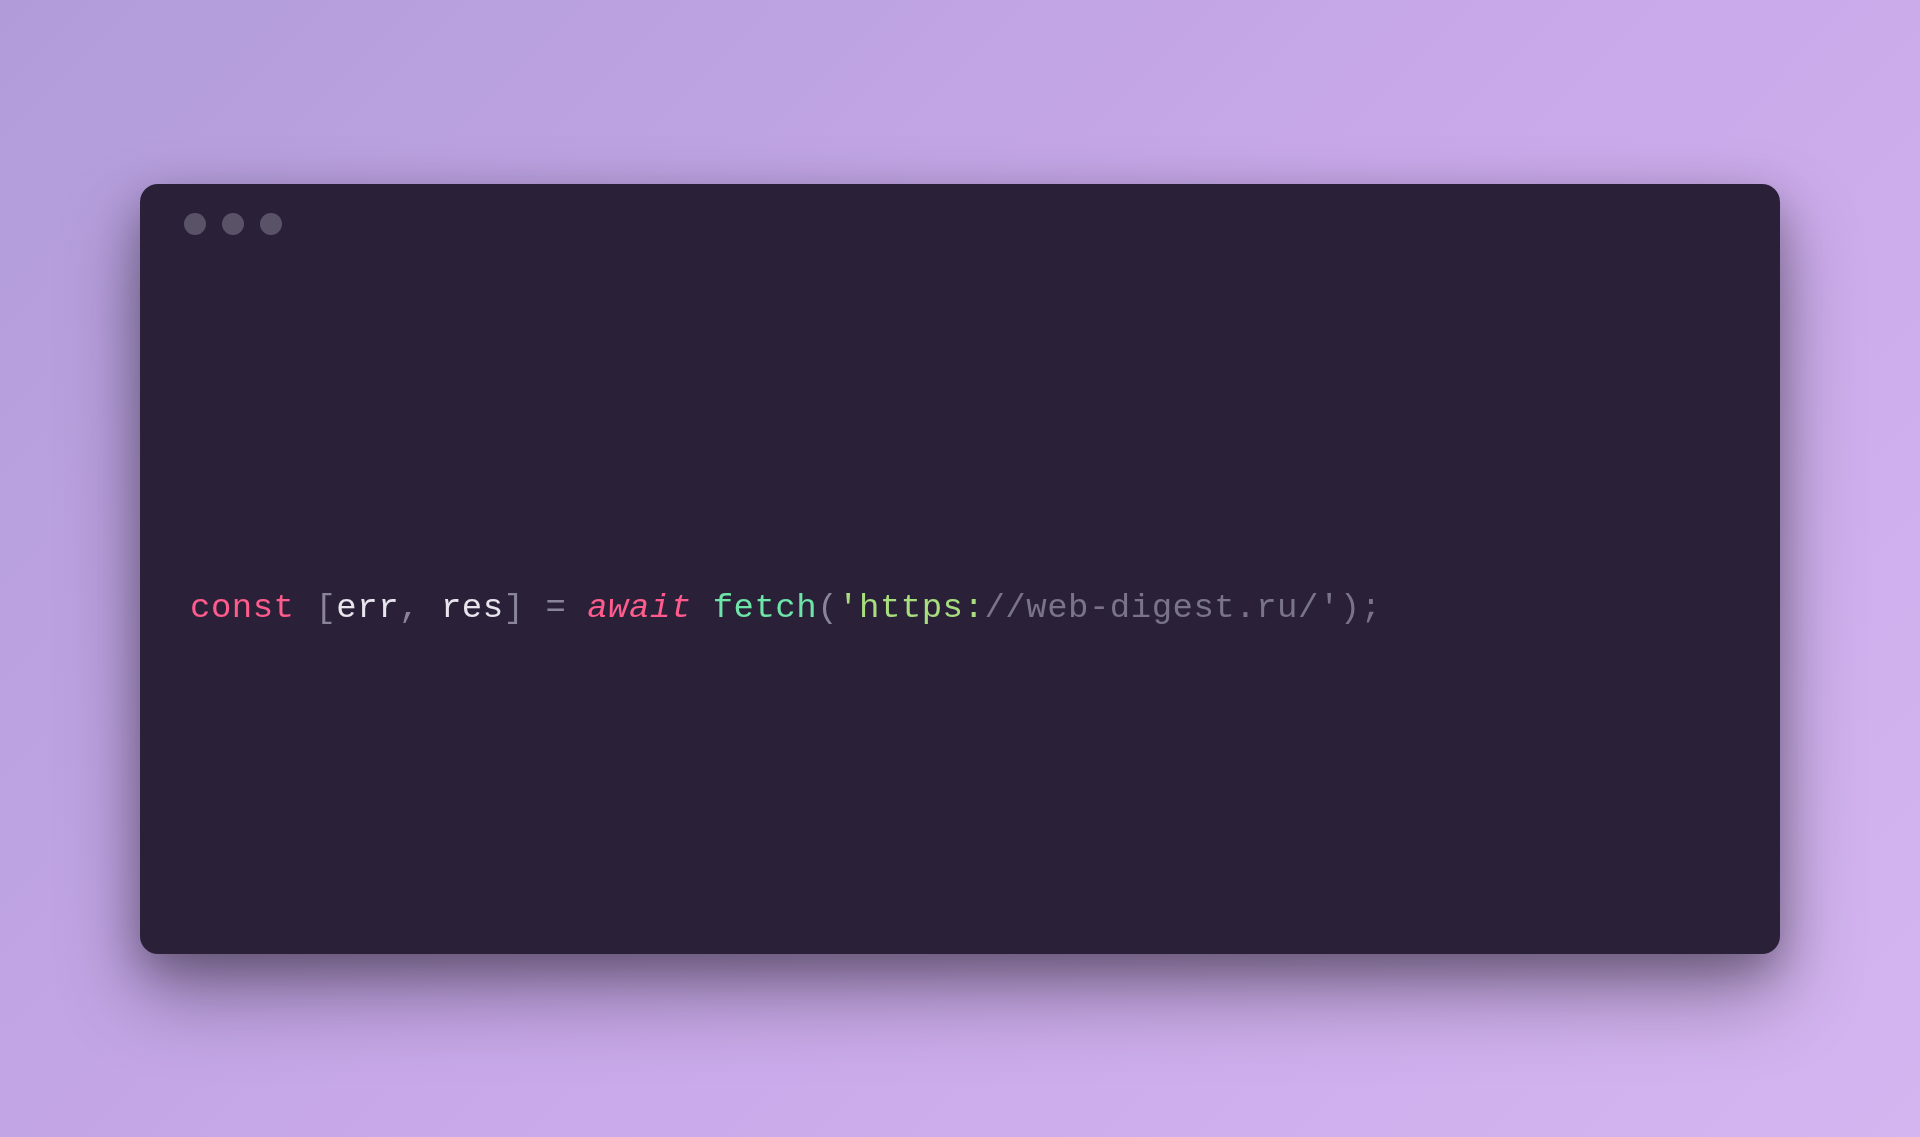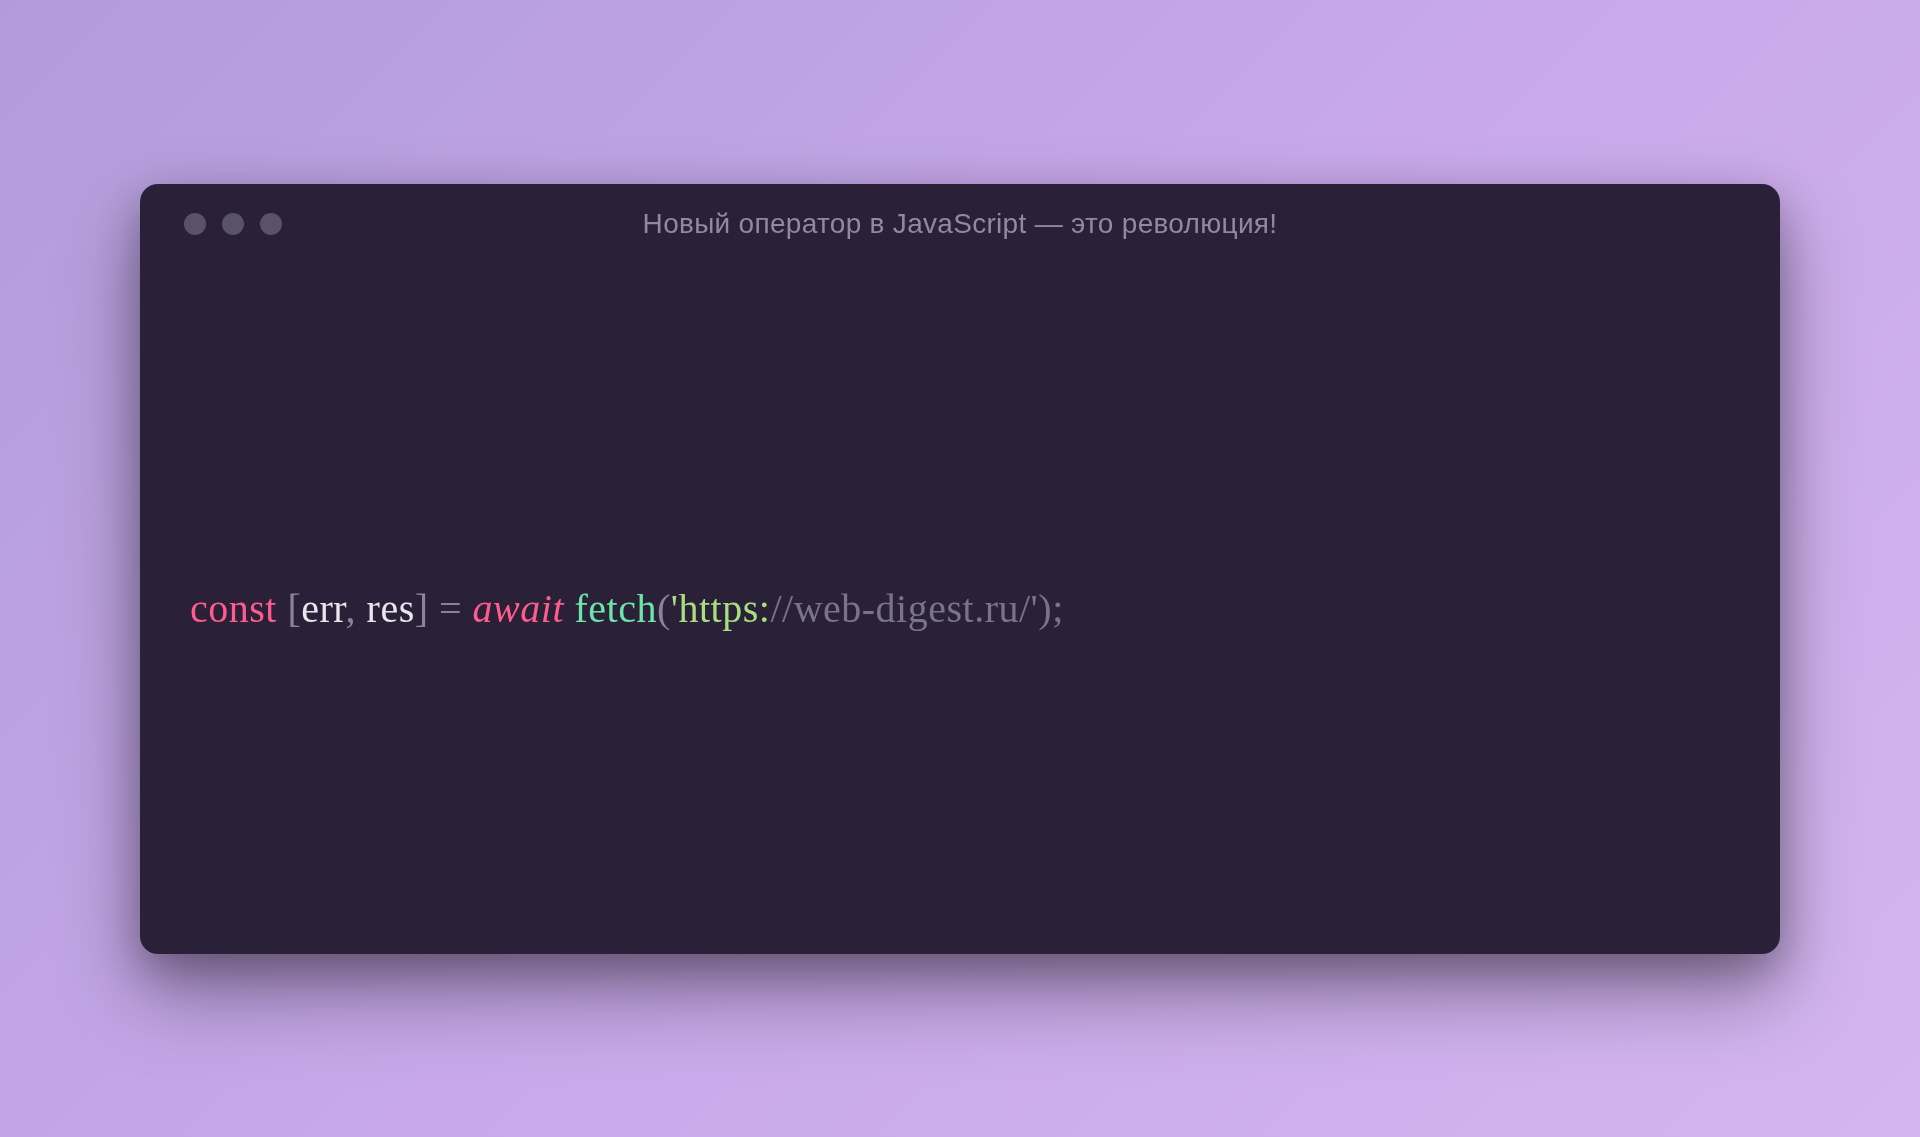--- a/index.html
+++ b/index.html
@@ -60,22 +60,22 @@
     }
     
     .code-area {
       padding: 0 50px;
       height: calc(100% - 80px);
       display: flex;
       align-items: center;
     }
     
     .code-line {
-      font-family: Liberation Serif, serif;
-      font-size: 40px;
+      font-family: Liberation Mono, monospace;
+      font-size: 34px;
       line-height: 1.5;
       white-space: pre;
       letter-spacing: 0.5px;
     }
     
     .tk-keyword {
       color: #ff5c8d;
     }
     
     .tk-punct {
@@ -106,18 +106,17 @@
 </head>
 <body>
 
 <div class="window">
   <div class="titlebar">
     <div class="traffic-lights">
       <div class="traffic-light"></div>
       <div class="traffic-light"></div>
       <div class="traffic-light"></div>
     </div>
-    <div class="title">Новый оператор в JavaScript — это революция!</div>
   </div>
   <div class="code-area">
     <div class="code-line"><span class="tk-keyword">const</span><span> </span><span class="tk-punct">[</span><span class="tk-ident">err</span><span class="tk-punct">,</span><span> </span><span class="tk-ident">res</span><span class="tk-punct">]</span><span> </span><span class="tk-punct">=</span><span> </span><span class="tk-await">await</span><span> </span><span class="tk-func">fetch</span><span class="tk-punct">(</span><span class="tk-string">'</span><span class="tk-string">https:</span><span class="tk-comment">//web-digest.ru/</span><span class="tk-comment">'</span><span class="tk-comment">)</span><span class="tk-comment">;</span></div>
   </div>
 </div>
 
 </body></html>

